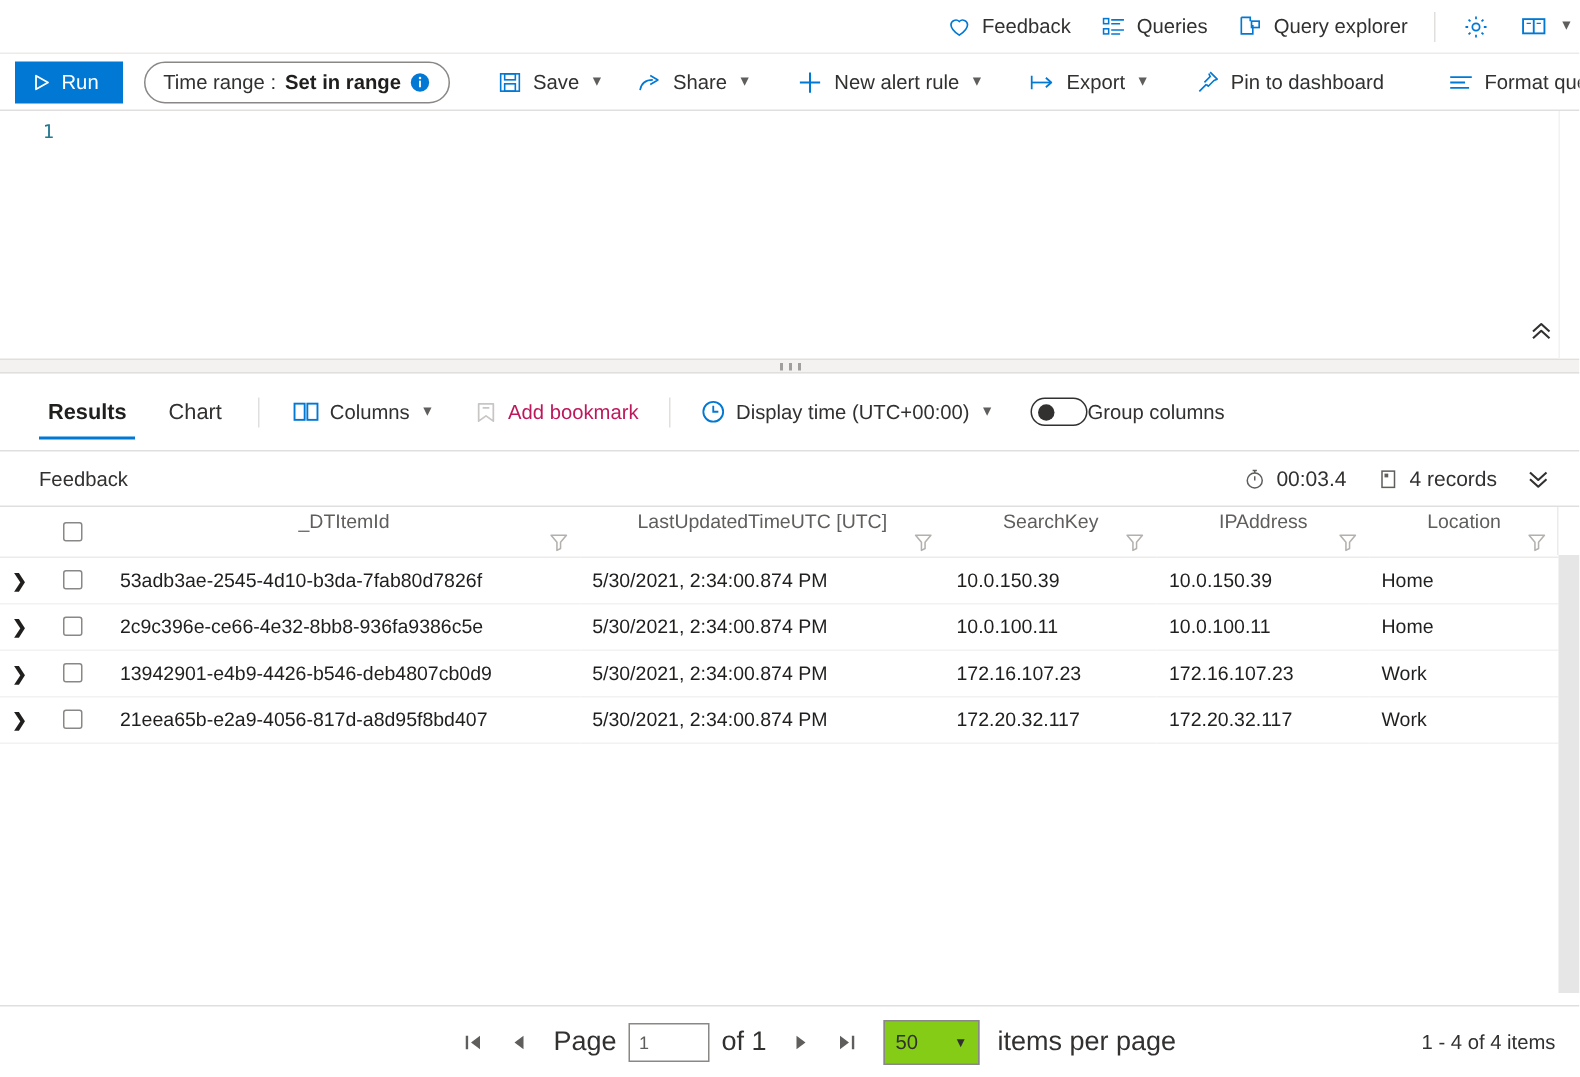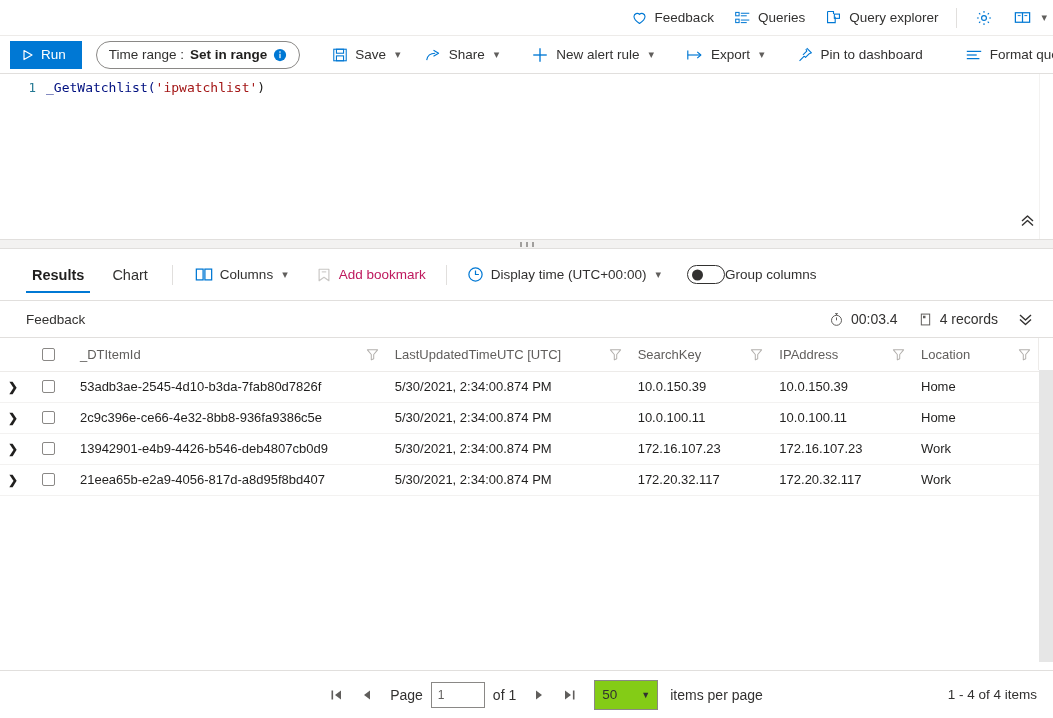--- a/index.html
+++ b/index.html
@@ -153,21 +153,21 @@
     text-align:left; height:33px; padding:0 8px;
     border-bottom:1px solid #edebe9; background:#fff;
     vertical-align:middle;
   }
   .grid td {
     font-size:13px; color:#201f1e; height:31px;
     padding:0 8px; border-bottom:1px solid #f3f2f1;
     vertical-align:middle; white-space:nowrap; overflow:hidden;
     text-overflow:ellipsis;
   }
-  .th-inner { display:flex; align-items:center; }
+  .th-inner { display:flex; align-items:center;flex-direction:column; }
   .th-inner .funnel { margin-left:auto; color:#b3b0ad; font-size:12px; }
   .col-exp { width:30px; }
   .col-chk { width:34px; }
   .col-id  { width:280px; }
   .col-time{ width:216px; }
   .col-key { width:126px; }
   .col-ip  { width:126px; }
   .col-loc { width:112px; }
   .chkbox {
     width:13px; height:13px; border:1px solid #8a8886;
@@ -192,21 +192,21 @@
     border-top:1px solid #e1dfdd; background:#fff;
   }
   .pager-center {
     display:flex; align-items:center; gap:0;
     margin:0 auto; padding-left:40px;
   }
   .pgicon {
     width:30px; height:28px; display:flex; align-items:center; justify-content:center;
     color:#605e5c; font-size:12px; cursor:pointer;
   }
-  .pg-lbl { font-size:14px; color:#323130; margin:0 8px; }
+  .pg-lbl { font-size:18px; color:#323130; margin:0 8px; }
   .pg-input {
     width:54px; height:26px; border:1px solid #8a8886; background:#fff;
     font-size:12px; color:#605e5c; padding:0 6px;
     font-family:"Liberation Sans", sans-serif;
   }
   .pg-select {
     width:64px; height:30px; border:1px solid #8a8886; background:#84cc16;
     display:flex; align-items:center; justify-content:space-between;
     padding:0 7px; font-size:13.5px; color:#323130; cursor:pointer; margin-left:10px;
   }
@@ -372,21 +372,20 @@
           <line x1="2" y1="11" x2="16" y2="11" stroke="#0078d4" stroke-width="1.4"></line>
         </svg>
       </span>
       <span>Format query</span>
     </div>
   </div>
 
   <div class="editor">
     <div class="ed-line">
       <div class="ed-gutter">1</div>
-      <div class="ed-code"><span class="tok-fn">_GetWatchlist(</span><span class="tok-str">'ipwatchlist'</span><span class="tok-punc">)</span></div>
     </div>
     <div class="ed-scroll-v"></div>
     <div class="ed-collapse">
       <svg width="15" height="13" viewBox="0 0 15 13">
         <path d="M2 7 L7.5 2 L13 7" fill="none" stroke="#323130" stroke-width="1.4" stroke-linejoin="round"></path>
         <path d="M2 11.5 L7.5 6.5 L13 11.5" fill="none" stroke="#323130" stroke-width="1.4" stroke-linejoin="round"></path>
       </svg>
     </div>
   </div>
 

